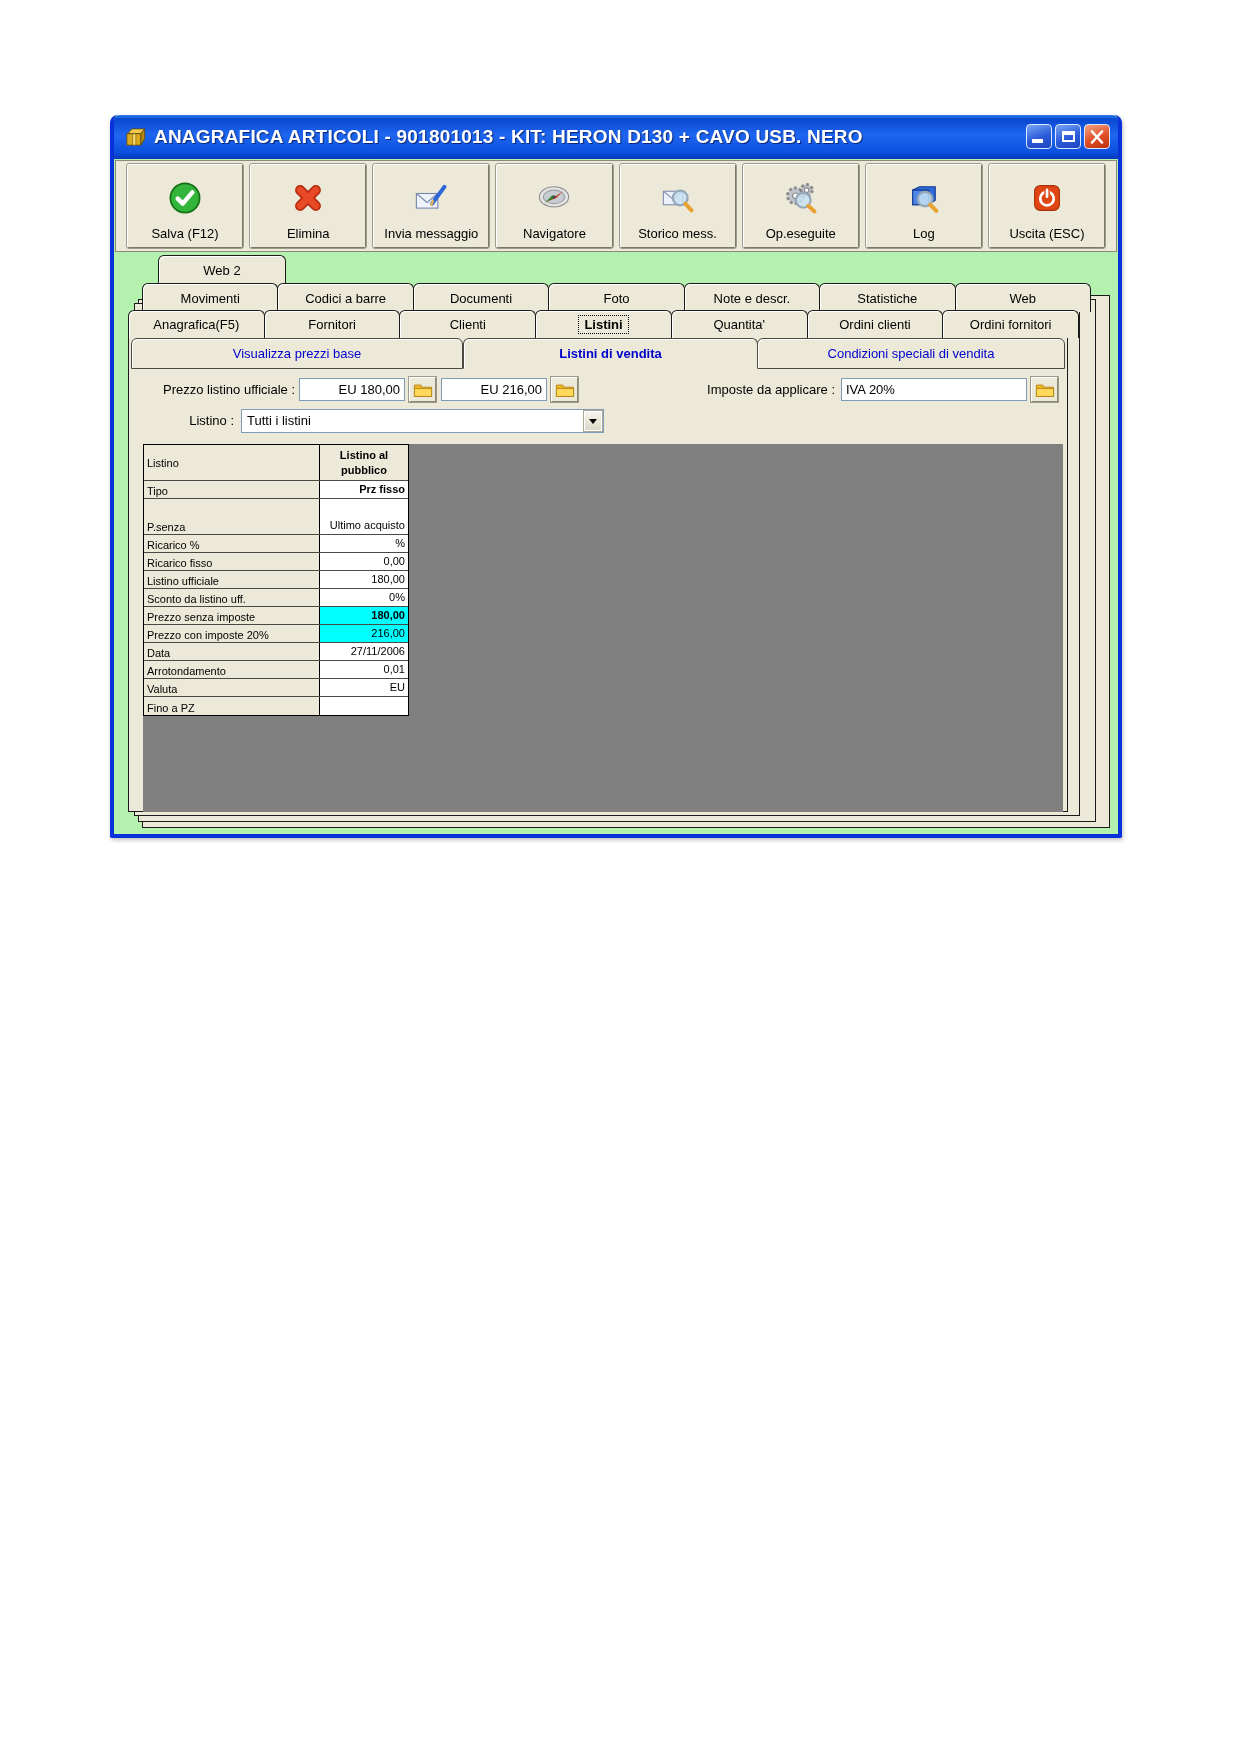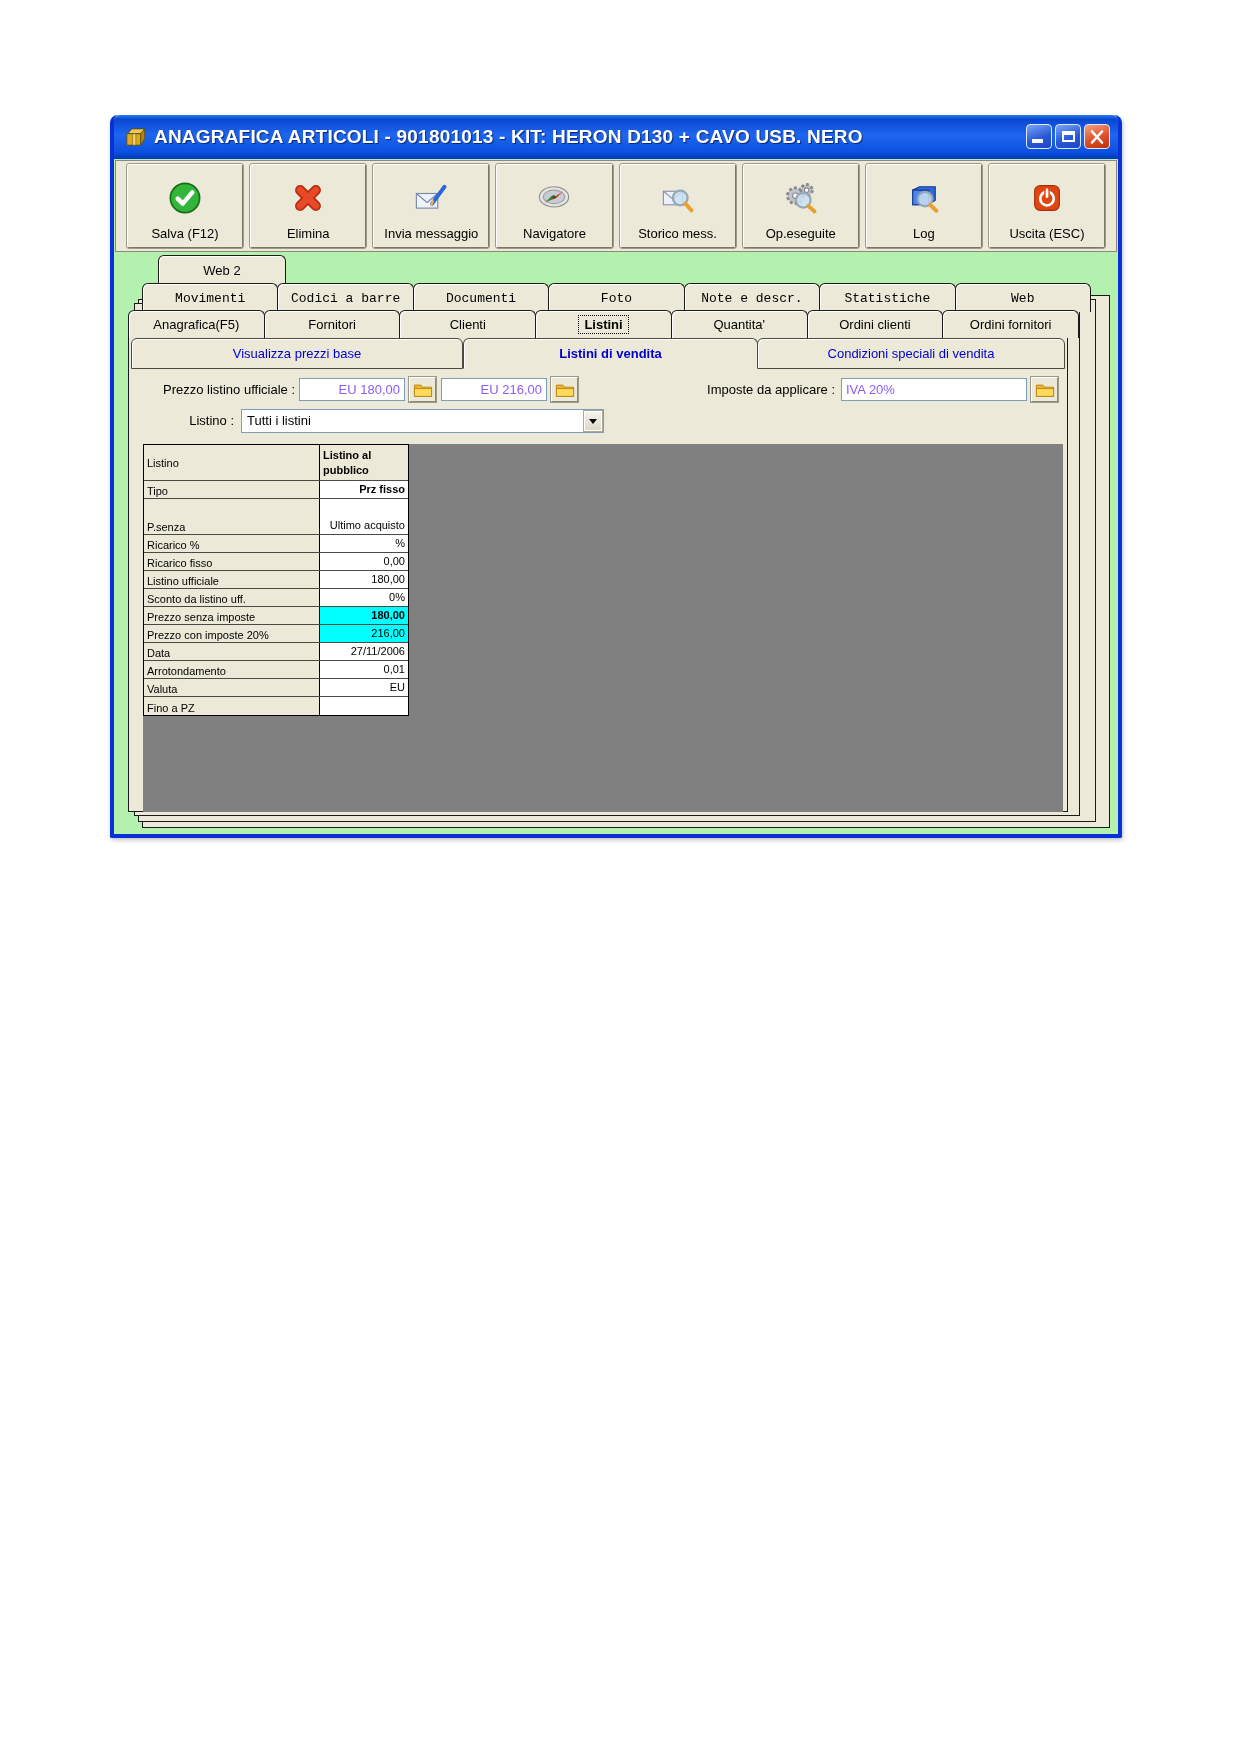--- a/index.html
+++ b/index.html
@@ -36,21 +36,21 @@
   .tlabel { font-size:13px; color:#000; text-align:center; line-height:1.12; padding-bottom:2px; }
 
   
   .tab { background:#ECE9D8; border:1px solid #1A1A1A; border-bottom:none;
          border-radius:6px 6px 0 0; font-size:13px; color:#000; text-align:center;
          display:flex; align-items:center; justify-content:center; cursor:pointer;
          box-shadow:inset 1px 1px 0 #fff; white-space:nowrap; }
   .tabrow { position:absolute; display:flex; }
   .tabrow .tab { flex:1 1 0; margin-right:-1px; }
   #tab-web2 { position:absolute; left:44px; top:96px; width:128px; height:30px; z-index:5; }
-  #row-mid { left:28px; top:124px; width:948px; height:29px; z-index:6;font-family:Liberation Mono, monospace; }
+  #row-mid { left:28px; top:124px; width:948px; height:29px; z-index:6; }
   #row-bot { left:14px; top:151px; width:950px; height:28px; z-index:7; }
   .tab .focus-label { outline:1px dotted #000; padding:1px 5px; font-weight:bold; }
 
   
   .pedge { position:absolute; background:#ECE9D8; border:1px solid #1A1A1A; }
   #pe3 { left:28px; top:136px; width:968px; height:533px; z-index:1; }
   #pe2 { left:24px; top:140px; width:958px; height:523px; z-index:2; }
   #pe1 { left:20px; top:144px; width:946px; height:513px; z-index:3; }
 
   
@@ -59,21 +59,21 @@
 
   .subtabs { position:absolute; left:3px; top:0; width:934px; height:31px; display:flex; }
   .subtab { border:1px solid #4A4A42; border-radius:6px 6px 0 0; font-size:13px;
             display:flex; align-items:center; justify-content:center; color:#0000CE;
             background:#ECE9D8; cursor:pointer; box-shadow:inset 1px 1px 0 #fff; }
   .subtab.active { font-weight:bold; border-bottom:1px solid #ECE9D8; z-index:2; }
   #st1 { width:295px; } #st2 { width:332px; margin-left:-1px; } #st3 { width:308px; margin-left:-1px; }
 
   .flabel { position:absolute; font-size:13px; color:#000; text-align:right; line-height:23px; white-space:nowrap; }
   .field { position:absolute; height:23px; background:#fff; border:1px solid #7F9DB9;
-           font-size:13px; line-height:21px; padding:0 4px; color:#8b5cf6; }
+           font-size:13px; line-height:21px; padding:0 4px; color:#000000; }
   .field.right { text-align:right; }
   .fbtn { position:absolute; width:27px; height:25px; background:#ECE9D8;
           border:1px solid; border-color:#fff #8a8878 #8a8878 #fff; outline:1px solid #9C9A8A;
           display:flex; align-items:center; justify-content:center; cursor:pointer; }
 
   .combo { position:absolute; left:112px; top:71px; width:363px; height:24px; background:#fff;
            border:1px solid #7F9DB9; font-size:13px; line-height:22px; padding:0 5px; }
   .combo-arrow { position:absolute; right:1px; top:1px; bottom:1px; width:18px;
                  background:linear-gradient(180deg,#F6F4EC,#DCD8C8); border:1px solid #fff;
                  outline:1px solid #ACA899; display:flex; align-items:center; justify-content:center; cursor:pointer; }
@@ -85,21 +85,21 @@
   .trow { display:flex; height:18px; border-bottom:1px solid #4A4A44; }
   .trow:last-child { border-bottom:none; }
   .trow.tall { height:36px; } .trow.head { height:36px; align-items:center; }
   .tl { width:176px; height:100%; background:#ECE9D8; border-right:1px solid #000;
         padding:1px 3px; display:flex; align-items:flex-end; }
   .trow.head .tl { align-items:center; }
   .tv { width:88px; height:100%; background:#fff; padding:1px 3px; text-align:right;
         display:flex; align-items:flex-end; justify-content:flex-end; line-height:1.35; }
   .trow.head .tv { background:#ECE9D8; font-weight:bold; justify-content:center; text-align:center; align-items:center; }
   .tv.cyan { background:#00FFFF; } .tv.bold { font-weight:bold; }
-  .tv .wrapv { text-align:right; } .trow.head .tv .wrapv { text-align:left; }
+  .tv .wrapv { text-align:right; } .trow.head .tv .wrapv { text-align:center; }
 </style>
 </head>
 <body>
 
 <div id="page">
   <div class="window">
 
     <div class="titlebar">
       <svg class="app-ico" viewBox="0 0 32 32">
         <path d="M7 12l5-6h16l-5 6z" fill="#F0C84C" stroke="#5A4A10"></path>

